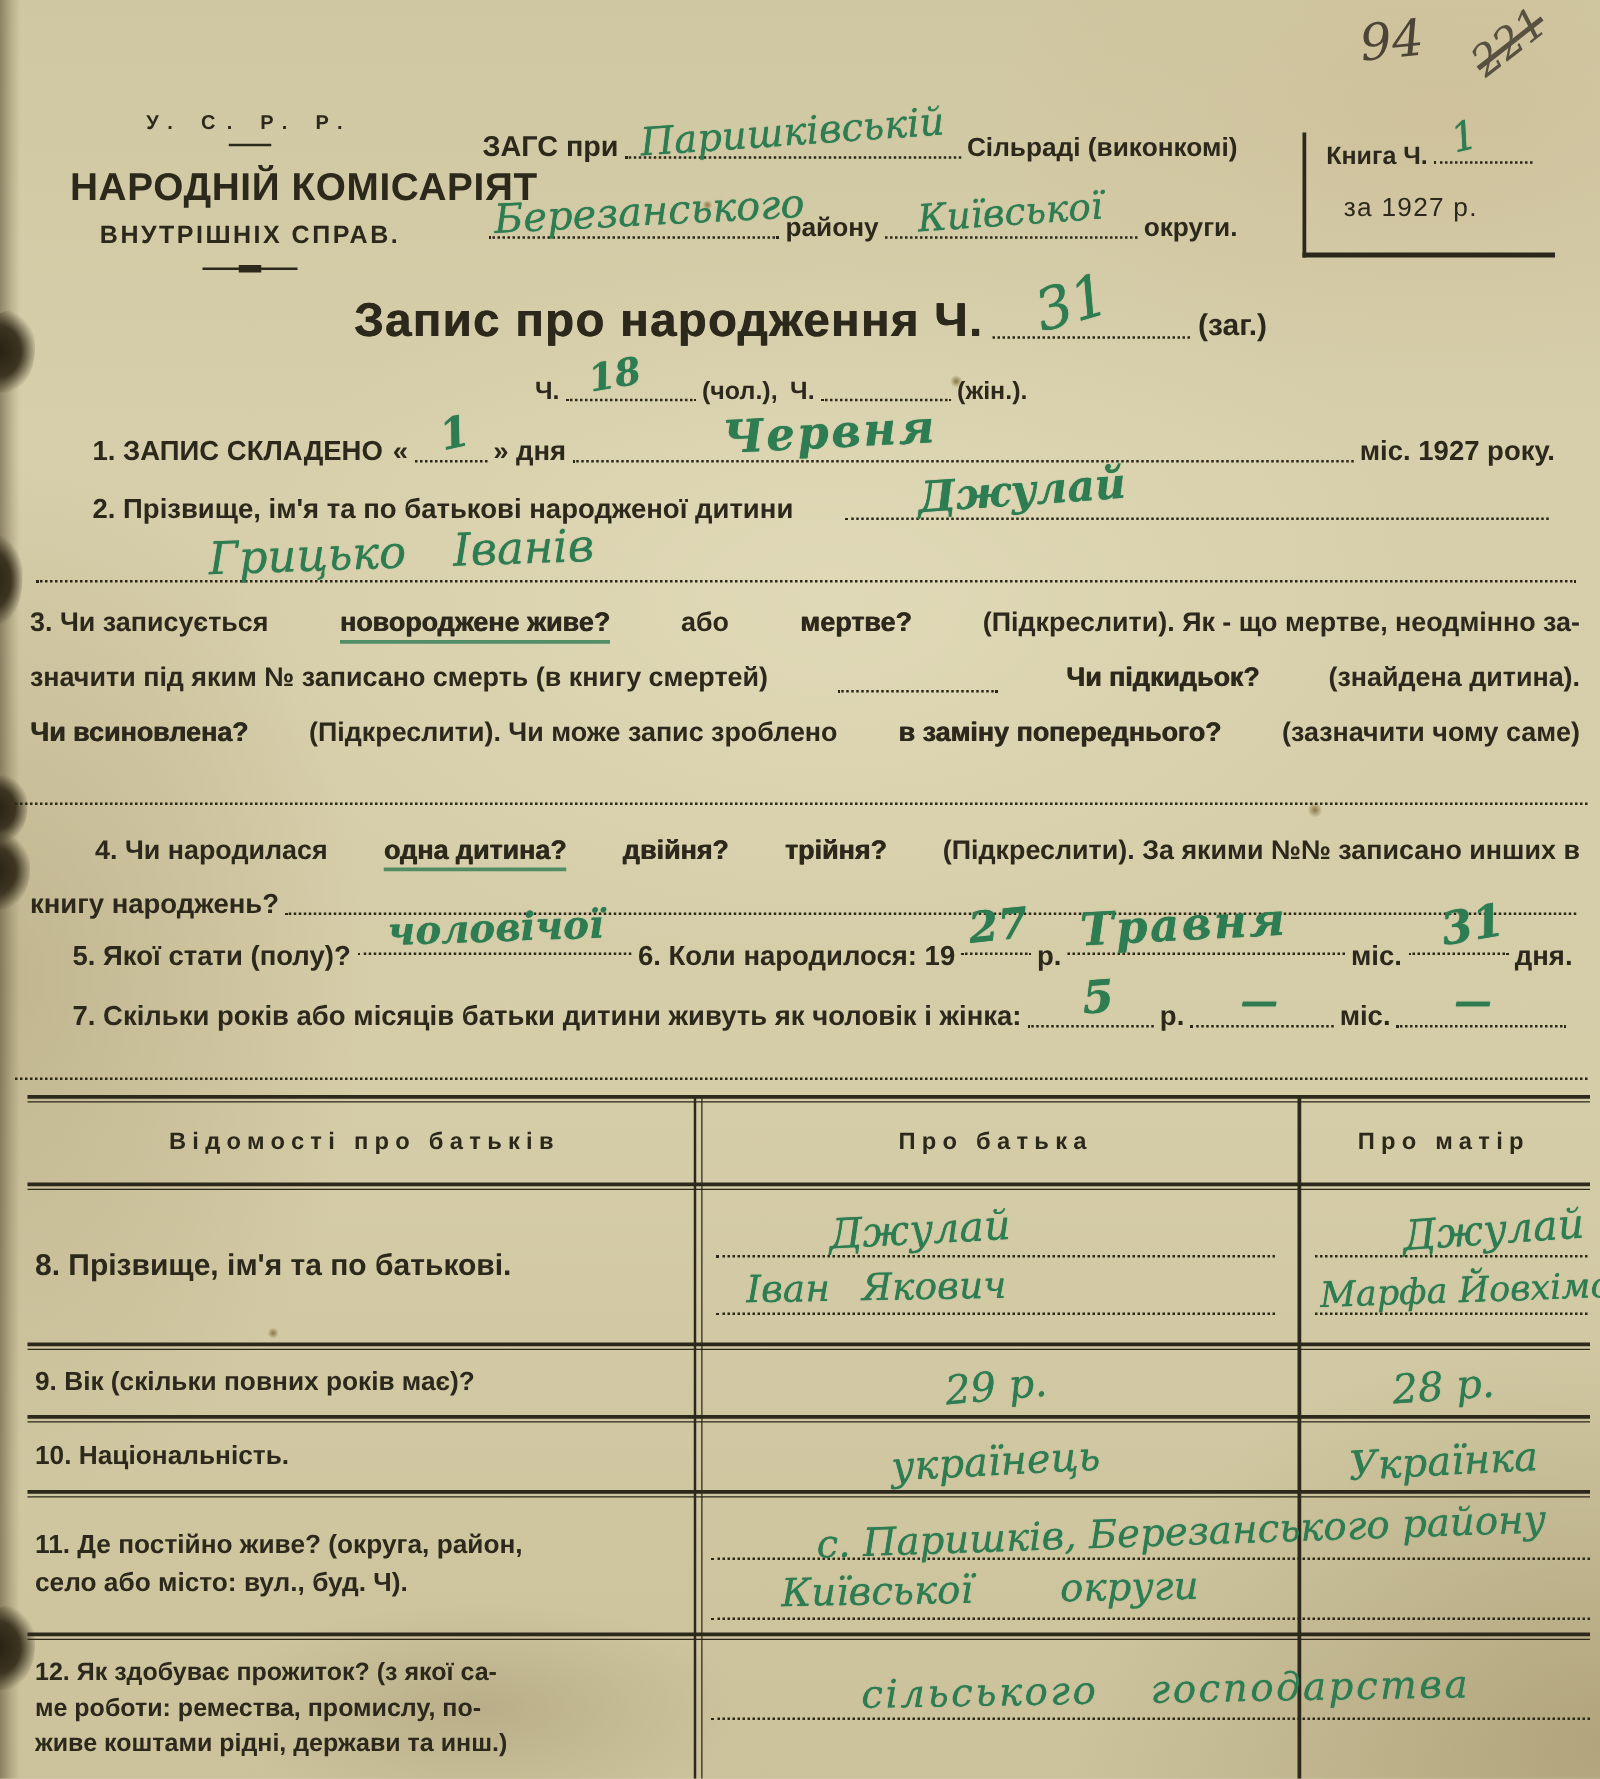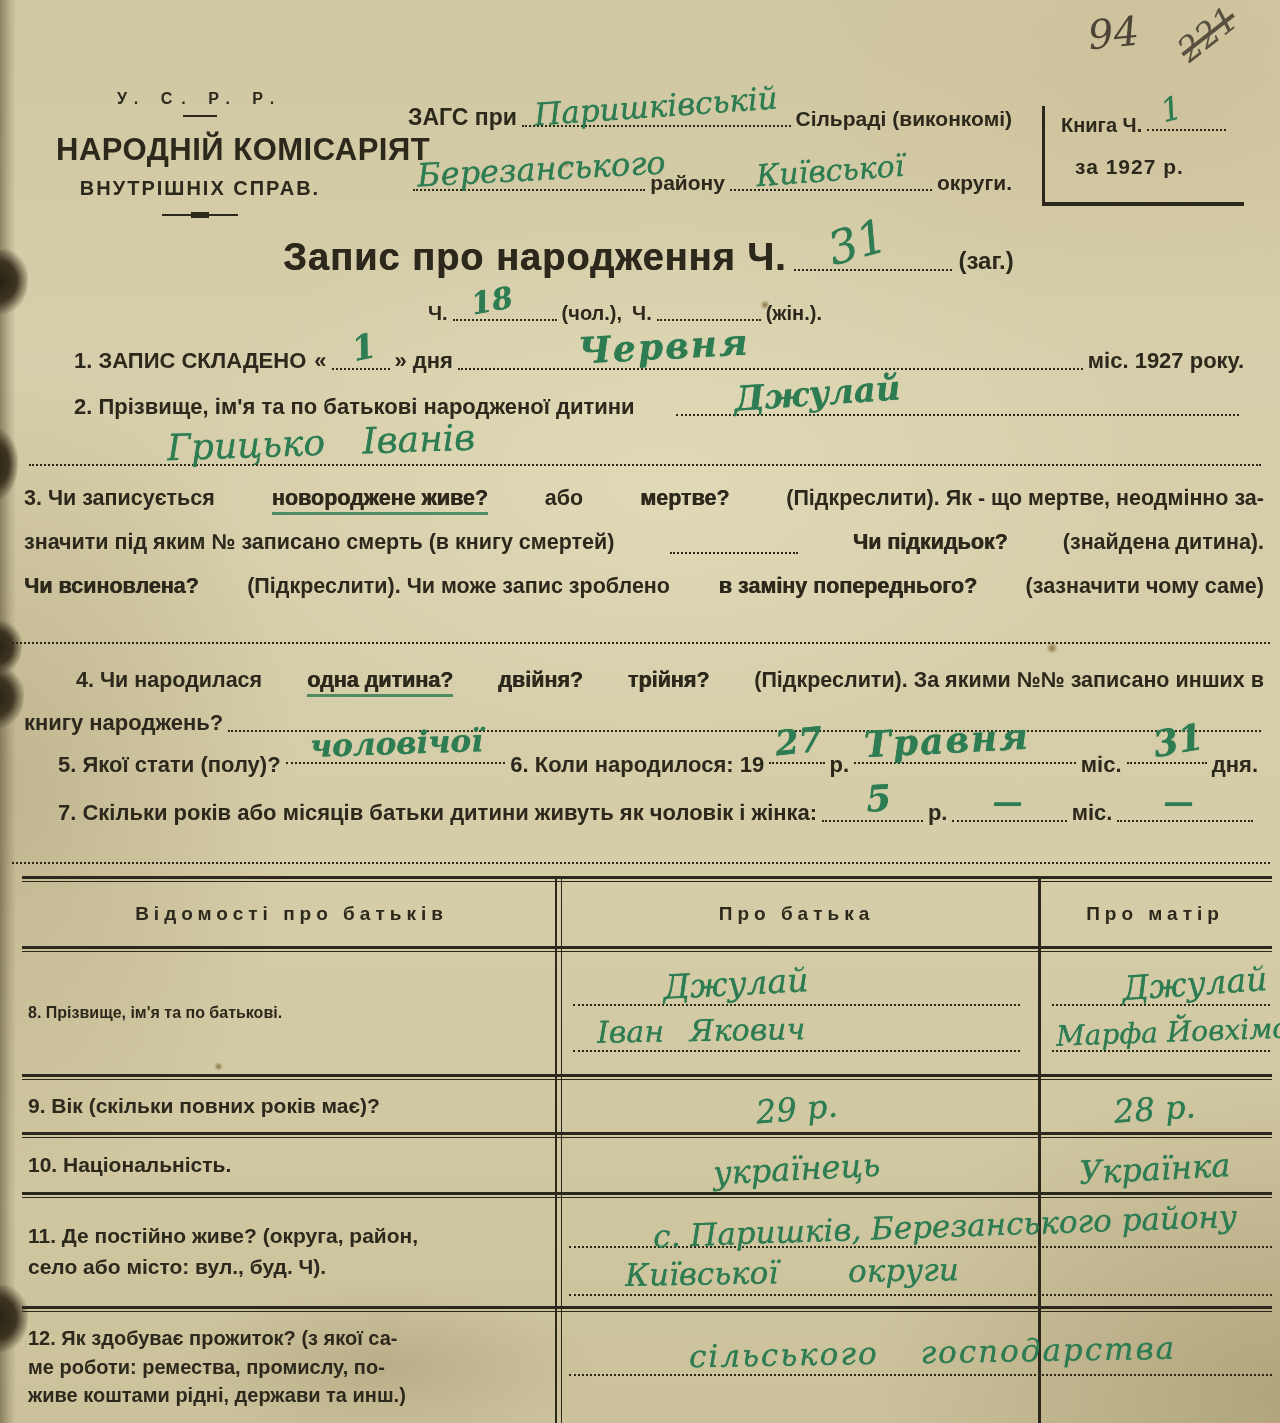--- a/index.html
+++ b/index.html
@@ -33,36 +33,36 @@
   
   .hdr-left{position:absolute;left:56px;top:90px;width:288px;text-align:center;}
   .usrr{font-size:16px;font-weight:700;letter-spacing:9px;}
   .usrr-rule{width:34px;margin:7px auto 0;border-top:2.5px solid #2c291c;}
   .org1{font-size:31px;font-weight:700;letter-spacing:.5px;margin-top:15px;white-space:nowrap;}
   .org2{font-size:20px;font-weight:700;letter-spacing:2px;margin-top:9px;}
   .orn{width:76px;height:6px;margin:14px auto 0;position:relative;border-top:2.5px solid #2c291c;}
   .orn::after{content:"";position:absolute;left:50%;top:-4.5px;transform:translateX(-50%);
     width:18px;height:6px;background:#2c291c;}
 
-  .hdr-mid{position:absolute;left:408px;top:104px;width:604px;}
+  .hdr-mid{position:absolute;left:386px;top:104px;width:604px;}
   .row{display:flex;align-items:flex-end;}
   .plabel{font-weight:700;white-space:nowrap;margin-bottom:4px;}
   .fill{position:relative;border-bottom:2.2px dotted #2b2817;margin:0 5px 8px 5px;}
   .fill.grow{flex:1;}
   .hw{position:absolute;bottom:1px;white-space:nowrap;
     font-family:"DejaVu Serif", serif;font-style:italic;
     color:#2e7c52;text-shadow:0 0 .7px #2e7c52;}
   .zags-l{font-size:23px;}
   .sil-l,.ray-l{font-size:21px;}
 
   .hdr-box{position:absolute;left:1042px;top:106px;width:202px;height:100px;
     border-left:3px solid #2c291c;border-bottom:4px solid #2c291c;padding:8px 0 0 16px;box-sizing:border-box;}
   .hdr-box .row{width:170px;}
   .box-l{font-size:20px;font-weight:700;margin-bottom:2px;white-space:nowrap;}
-  .box-year{font-size:21px;font-weight:700;margin:16px 0 0 14px;letter-spacing:1px;}
+  .box-year{font-size:21px;font-weight:400;margin:16px 0 0 14px;letter-spacing:1px;}
 
   
   .title{position:absolute;left:283px;top:236px;display:flex;align-items:flex-end;}
   .title-text{font-size:38px;font-weight:700;letter-spacing:1px;white-space:nowrap;margin-bottom:2px;
     text-shadow:.5px 0 currentColor;}
   .title-fill{width:158px;border-bottom:2.2px dotted #2b2817;position:relative;margin:0 6px 10px 8px;}
   .title-suffix{font-size:24px;font-weight:700;margin-bottom:6px;white-space:nowrap;}
   .subtitle{position:absolute;left:428px;top:302px;width:440px;font-size:20px;font-weight:700;}
   .subtitle .plabel{font-size:20px;}
 
@@ -83,21 +83,21 @@
   .vline{position:absolute;top:0;bottom:0;}
   .v1{left:533px;width:4px;border-left:2.5px solid #2c291c;border-right:1.5px solid #2c291c;}
   .v2{left:1016px;width:2.5px;background:#2c291c;}
   .hrule{height:6px;border-top:3px solid #2c291c;border-bottom:1.5px solid #2c291c;box-sizing:border-box;}
   .trow{display:flex;position:relative;}
   .c1{width:533px;box-sizing:border-box;padding-left:6px;}
   .c2{width:483px;box-sizing:border-box;}
   .c3{flex:1;box-sizing:border-box;}
   .c23{flex:1;box-sizing:border-box;position:relative;}
   .th{display:flex;align-items:center;justify-content:center;font-size:19px;font-weight:700;letter-spacing:5px;}
-  .lblcell{display:flex;align-items:center;font-size:16px;font-weight:700;}
+  .lblcell{display:flex;align-items:center;font-size:24px;font-weight:700;}
   .entry{position:relative;border-bottom:2.4px dotted #2b2817;}
   .valcell{display:flex;align-items:flex-end;justify-content:center;padding-bottom:4px;}
   .hw2{font-family:"DejaVu Serif", serif;font-style:italic;color:#2e7c52;
     text-shadow:0 0 .7px #2e7c52;white-space:nowrap;}
   .r12lbl{font-size:20px;font-weight:700;line-height:28.5px;padding-top:12px;}
 </style>
 </head>
 <body>
 
 <div class="page">

